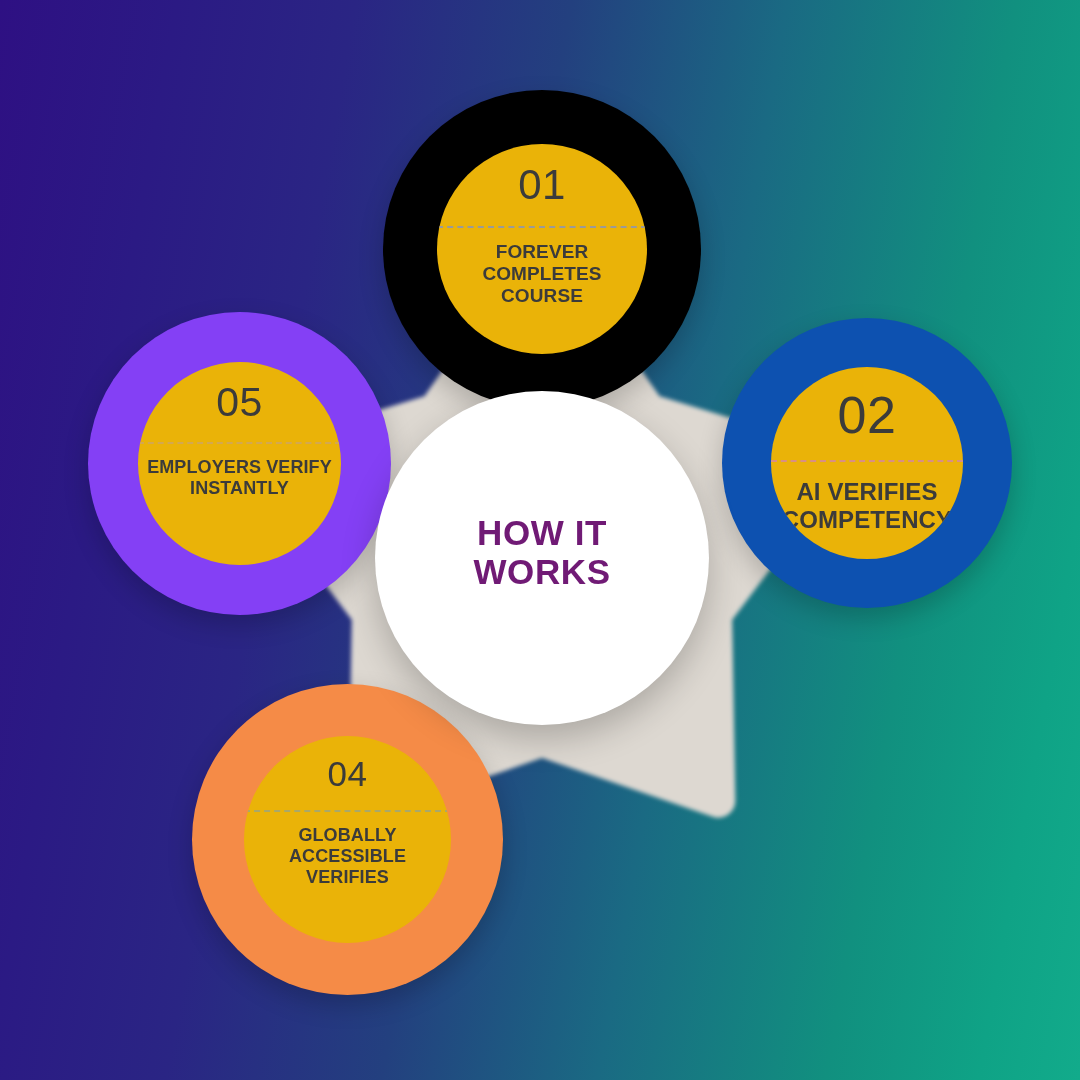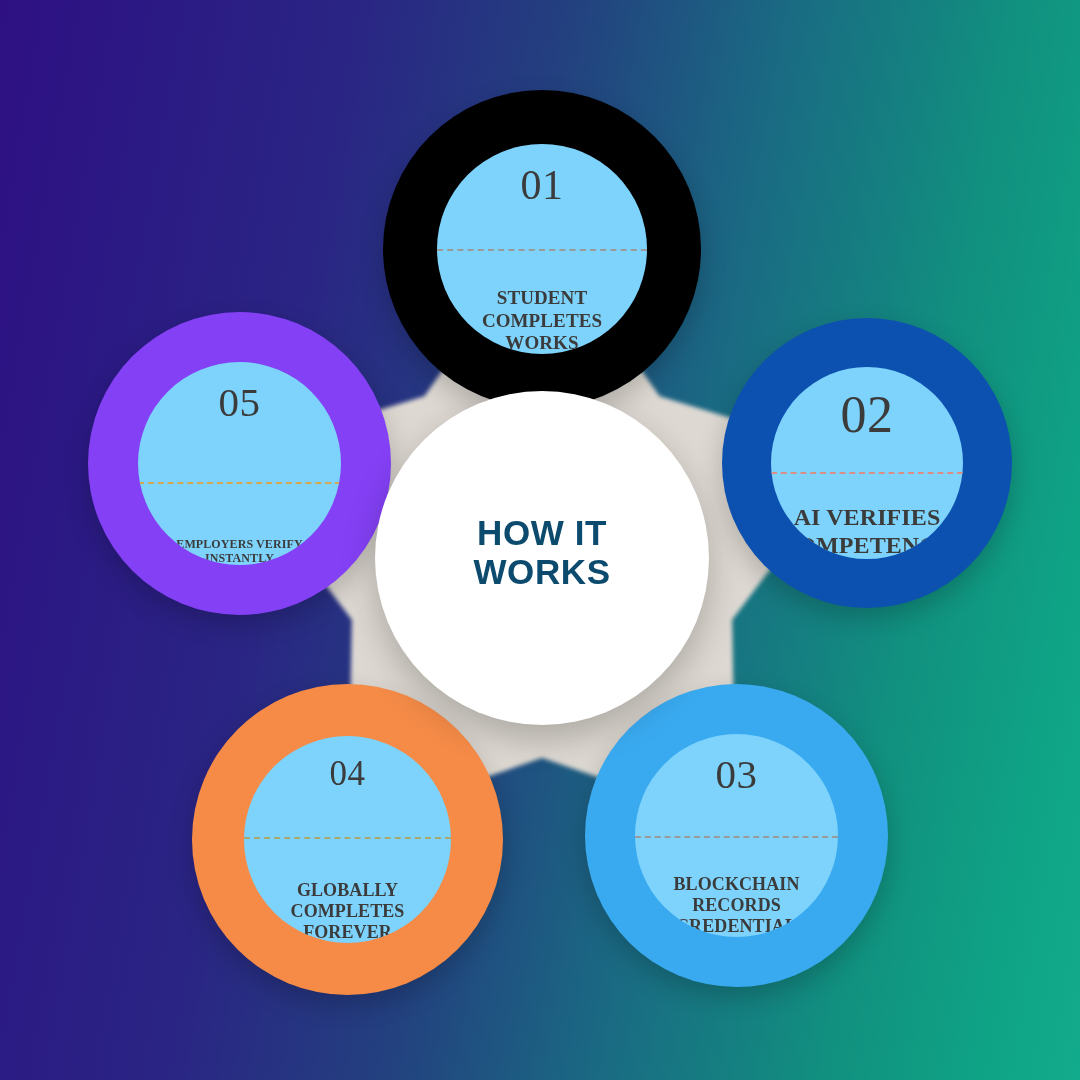--- a/index.html
+++ b/index.html
@@ -38,30 +38,29 @@
   .node {
     position:absolute;
     border-radius:50%;
     display:flex;
     align-items:center;
     justify-content:center;
     box-shadow:0 10px 26px rgba(0,0,0,0.20);
   }
 
   .node-inner {
-    background:#7dd3fc;
+    background:#eab308;
     border-radius:50%;
     width:100%; height:100%;
     display:flex;
     flex-direction:column;
     align-items:center;
-    justify-content:space-between;
+    justify-content:flex-start;
     overflow:hidden;
     position:relative;
-    font-family:Liberation Serif, serif;
   }
 
   .node-num {
     font-weight:400;
     color:#3b3b3b;
     letter-spacing:0.5px;
     line-height:1;
     text-align:center;
     width:100%;
   }
@@ -90,21 +89,21 @@
     background:#ffffff;
     display:flex;
     align-items:center;
     justify-content:center;
     box-shadow:0 14px 34px rgba(0,0,0,0.22);
     z-index:20;
   }
 
   #hub-title {
     font-weight:bold;
-    color:#0c4a6e;
+    color:#701a75;
     text-align:center;
     line-height:1.12;
     letter-spacing:0.6px;
     white-space:pre-line;
     transform:translateY(-6px);
   }
 </style>
 </head>
 <body>
 
@@ -118,53 +117,46 @@
     </defs>
     <g id="star-group" filter="url(#soft)">
         <polygon points="542.0,258.0 649.0,410.8 827.3,465.3 715.1,614.2 718.3,800.7 542.0,740.0 365.7,800.7 368.9,614.2 256.7,465.3 435.0,410.8" fill="#ddd8d1" stroke="#ddd8d1" stroke-width="34" stroke-linejoin="round"></polygon>
       </g>
   </svg>
 
   <div class="node" style="left: 383px; top: 90px; width: 318px; height: 318px; background: rgb(0, 0, 0);">
     <div class="node-inner" style="margin:54px; width:210px; height:210px;">
       <div class="node-num" style="font-size:42px; padding-top:20px;">01</div>
       <div class="node-divider" style="margin-top: 20px; border-top-color: rgb(154, 154, 154);"></div>
-      <div class="node-label" style="font-size:19px; padding-top:13px;">STUDENT COMPLETES WORKS</div>
+      <div class="node-label" style="font-size:19px; padding-top:13px;">FOREVER COMPLETES COURSE</div>
     </div>
   </div>
 
   <div class="node" style="left: 722px; top: 318px; width: 290px; height: 290px; background: rgb(13, 81, 176);">
     <div class="node-inner" style="margin:49px; width:192px; height:192px;">
       <div class="node-num" style="font-size:52px; padding-top:22px;">02</div>
       <div class="node-divider" style="margin-top: 19px; border-top-color: rgb(217, 143, 132);"></div>
       <div class="node-label" style="font-size:24px; padding-top:16px;">AI VERIFIES COMPETENCY</div>
     </div>
   </div>
 
-  <div class="node" style="left: 585px; top: 684px; width: 303px; height: 303px; background: rgb(58, 170, 240);">
-    <div class="node-inner" style="margin:50px; width:203px; height:203px;">
-      <div class="node-num" style="font-size:41px; padding-top:20px;">03</div>
-      <div class="node-divider" style="margin-top: 18px; border-top-color: rgb(154, 154, 154);"></div>
-      <div class="node-label" style="font-size:18px; padding-top:13px;">BLOCKCHAIN RECORDS CREDENTIAL</div>
-    </div>
-  </div>
 
   <div class="node" style="left: 192px; top: 684px; width: 311px; height: 311px; background: rgb(245, 139, 71);">
     <div class="node-inner" style="margin:52px; width:207px; height:207px;">
       <div class="node-num" style="font-size:35px; padding-top:20px;">04</div>
       <div class="node-divider" style="margin-top: 19px; border-top-color: rgb(169, 168, 106);"></div>
-      <div class="node-label" style="font-size:18px; padding-top:13px;">GLOBALLY COMPLETES FOREVER</div>
+      <div class="node-label" style="font-size:18px; padding-top:13px;">GLOBALLY ACCESSIBLE VERIFIES</div>
     </div>
   </div>
 
   <div class="node" style="left: 88px; top: 312px; width: 303px; height: 303px; background: rgb(132, 64, 245);">
     <div class="node-inner" style="margin:50px; width:203px; height:203px;">
       <div class="node-num" style="font-size:41px; padding-top:20px;">05</div>
       <div class="node-divider" style="margin-top: 19px; border-top-color: rgb(212, 168, 79);"></div>
-      <div class="node-label" style="font-size:12px; padding-top:13px;">EMPLOYERS VERIFY INSTANTLY</div>
+      <div class="node-label" style="font-size:18px; padding-top:13px;">EMPLOYERS VERIFY INSTANTLY</div>
     </div>
   </div>
 
   <div id="hub" style="left:375px; top:391px; width:334px; height:334px;">
     <div id="hub-title" style="font-size:35px;">HOW IT
 WORKS</div>
   </div>
 
 </div>
 

